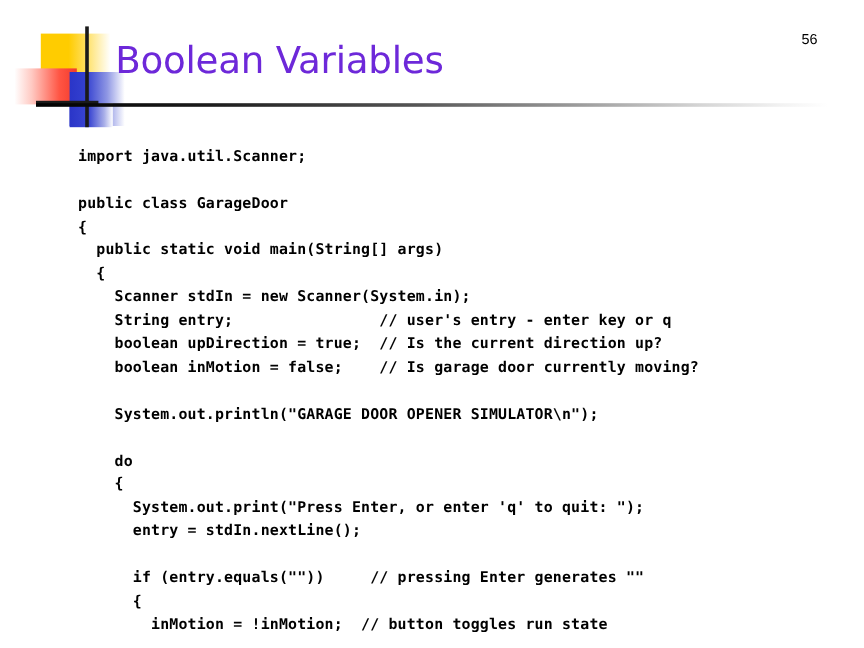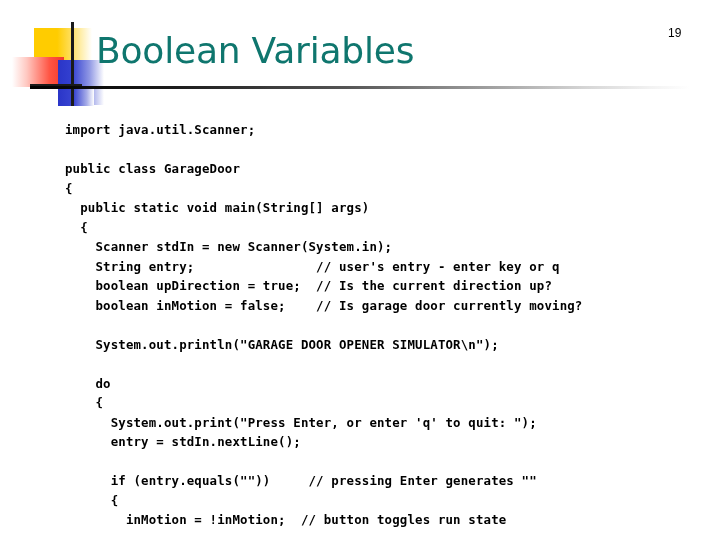--- a/index.html
+++ b/index.html
@@ -92,23 +92,23 @@
     height: 3px;
     background: #1a1a1a;
   }
 
   
   #title {
     position: absolute;
     left: 96px;
     top: 32px;
     font-family: "DejaVu Sans", sans-serif;
-    font-size: 36px;
+    font-size: 31px;
     font-weight: 400;
-    color: #0f766e;
+    color: #6d28d9;
     letter-spacing: -0.2px;
     white-space: nowrap;
     line-height: 38px;
   }
 
   
   #title-rule {
     position: absolute;
     left: 30px;
     top: 86px;
@@ -150,17 +150,17 @@
     <div class="logo-blue"></div>
     <div class="logo-blue-lower"></div>
     <div class="logo-vline"></div>
     <div class="logo-hline"></div>
   </div>
 
   <div id="title">Boolean Variables</div>
 
   <div id="title-rule"></div>
 
-  <div id="page-number">19</div>
+  <div id="page-number">56</div>
 
   <div id="code-block"><div class="code-line">import java.util.Scanner;</div><div class="code-line blank">&nbsp;</div><div class="code-line">public class GarageDoor</div><div class="code-line">{</div><div class="code-line">  public static void main(String[] args)</div><div class="code-line">  {</div><div class="code-line">    Scanner stdIn = new Scanner(System.in);</div><div class="code-line">    String entry;                // user's entry - enter key or q</div><div class="code-line">    boolean upDirection = true;  // Is the current direction up?</div><div class="code-line">    boolean inMotion = false;    // Is garage door currently moving?</div><div class="code-line blank">&nbsp;</div><div class="code-line">    System.out.println("GARAGE DOOR OPENER SIMULATOR\n");</div><div class="code-line blank">&nbsp;</div><div class="code-line">    do</div><div class="code-line">    {</div><div class="code-line">      System.out.print("Press Enter, or enter 'q' to quit: ");</div><div class="code-line">      entry = stdIn.nextLine();</div><div class="code-line blank">&nbsp;</div><div class="code-line">      if (entry.equals(""))     // pressing Enter generates ""</div><div class="code-line">      {</div><div class="code-line">        inMotion = !inMotion;  // button toggles run state</div></div>
 
 </div>
 
 </body></html>

